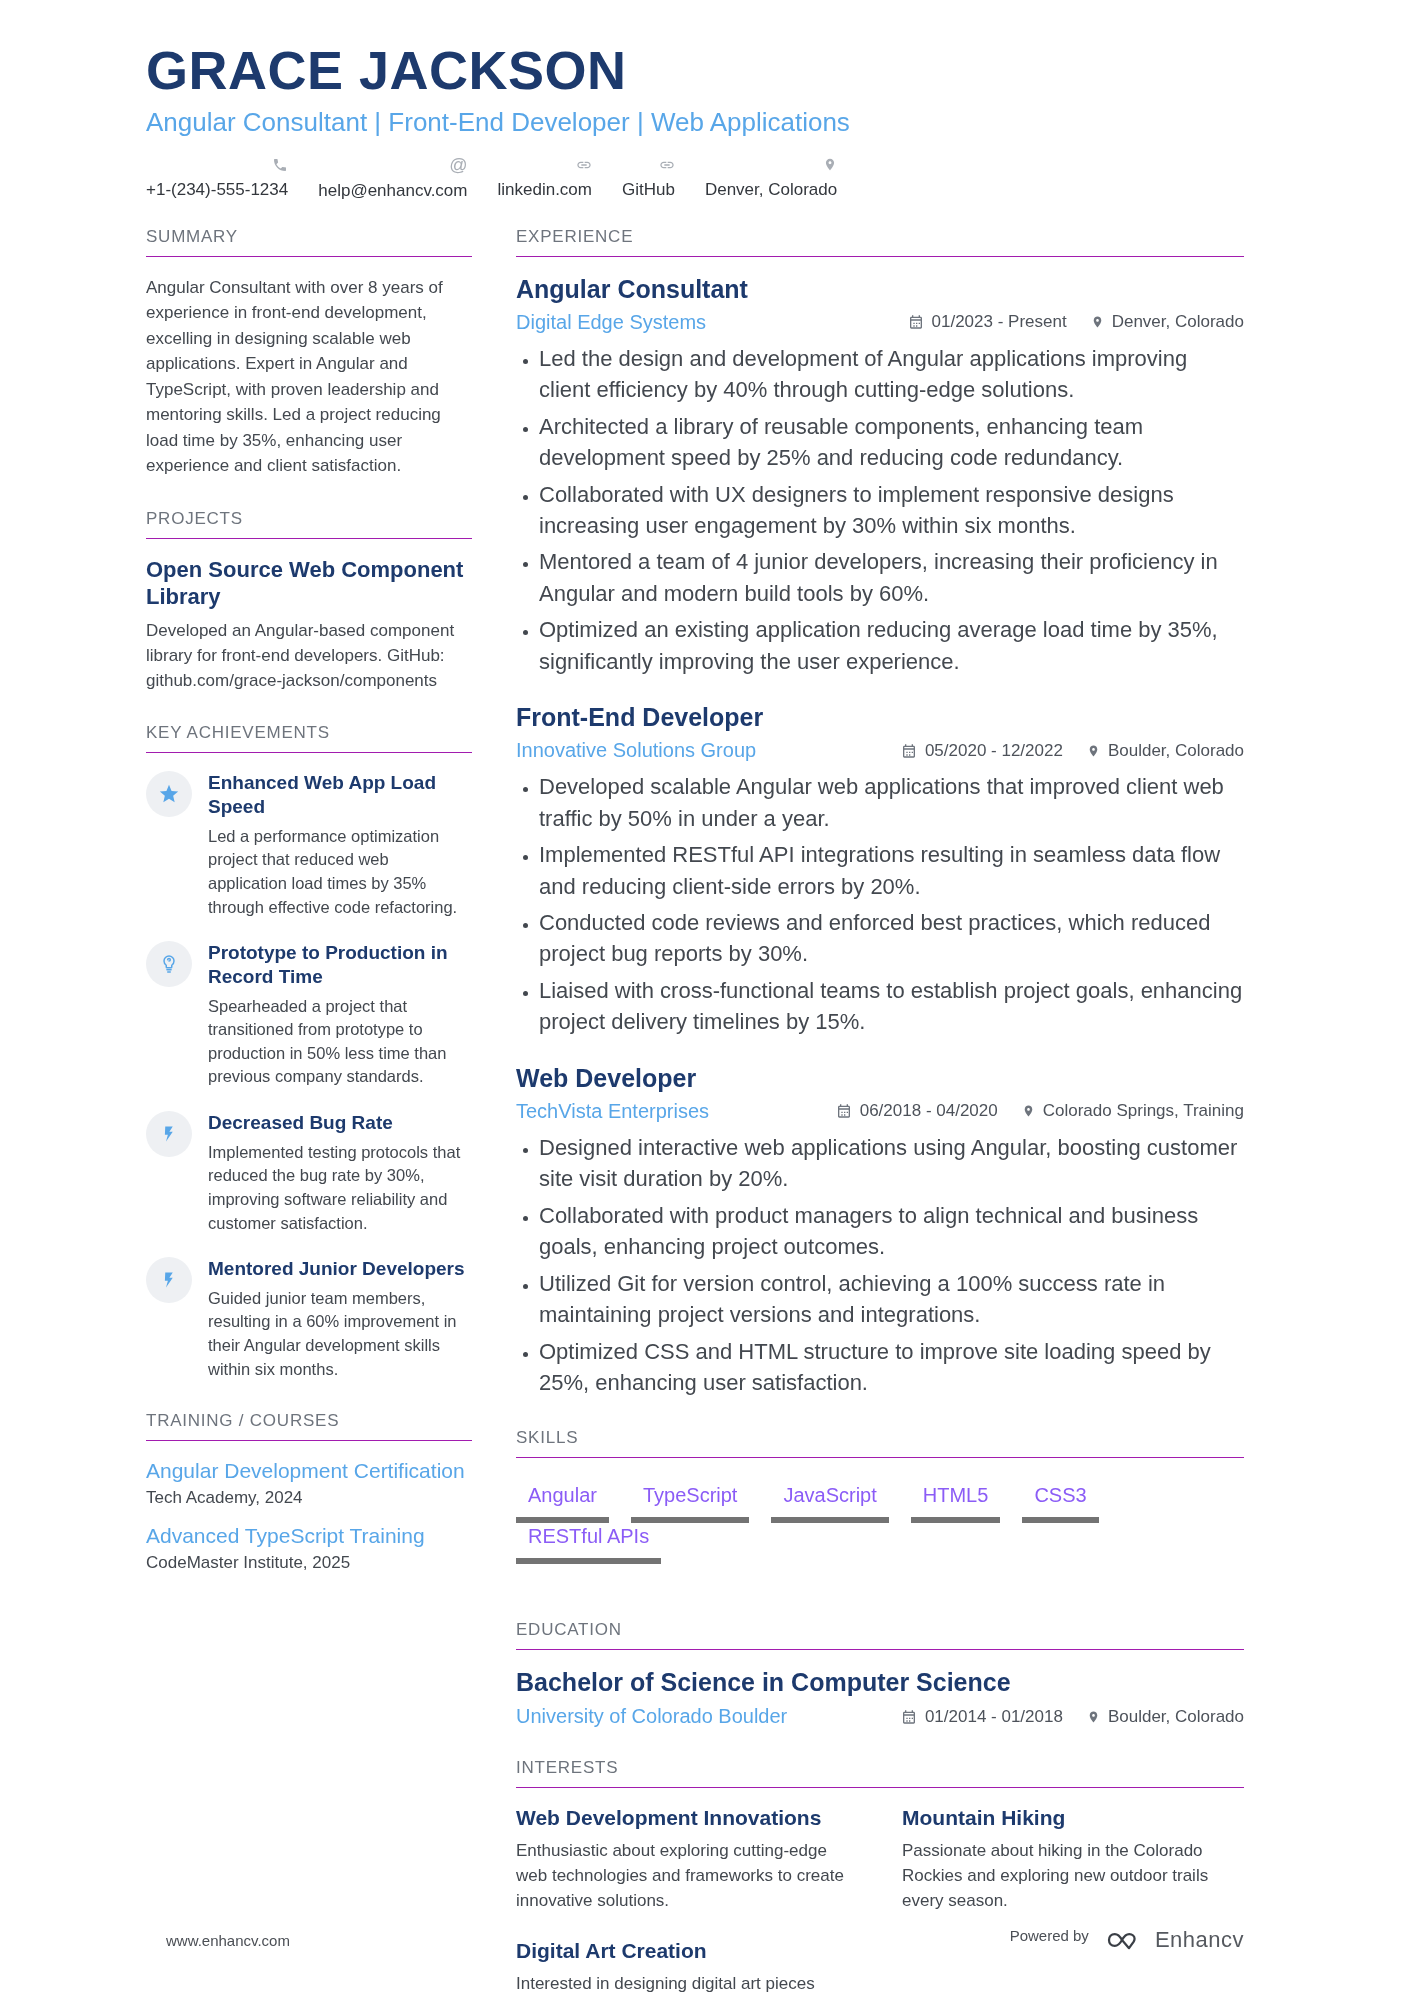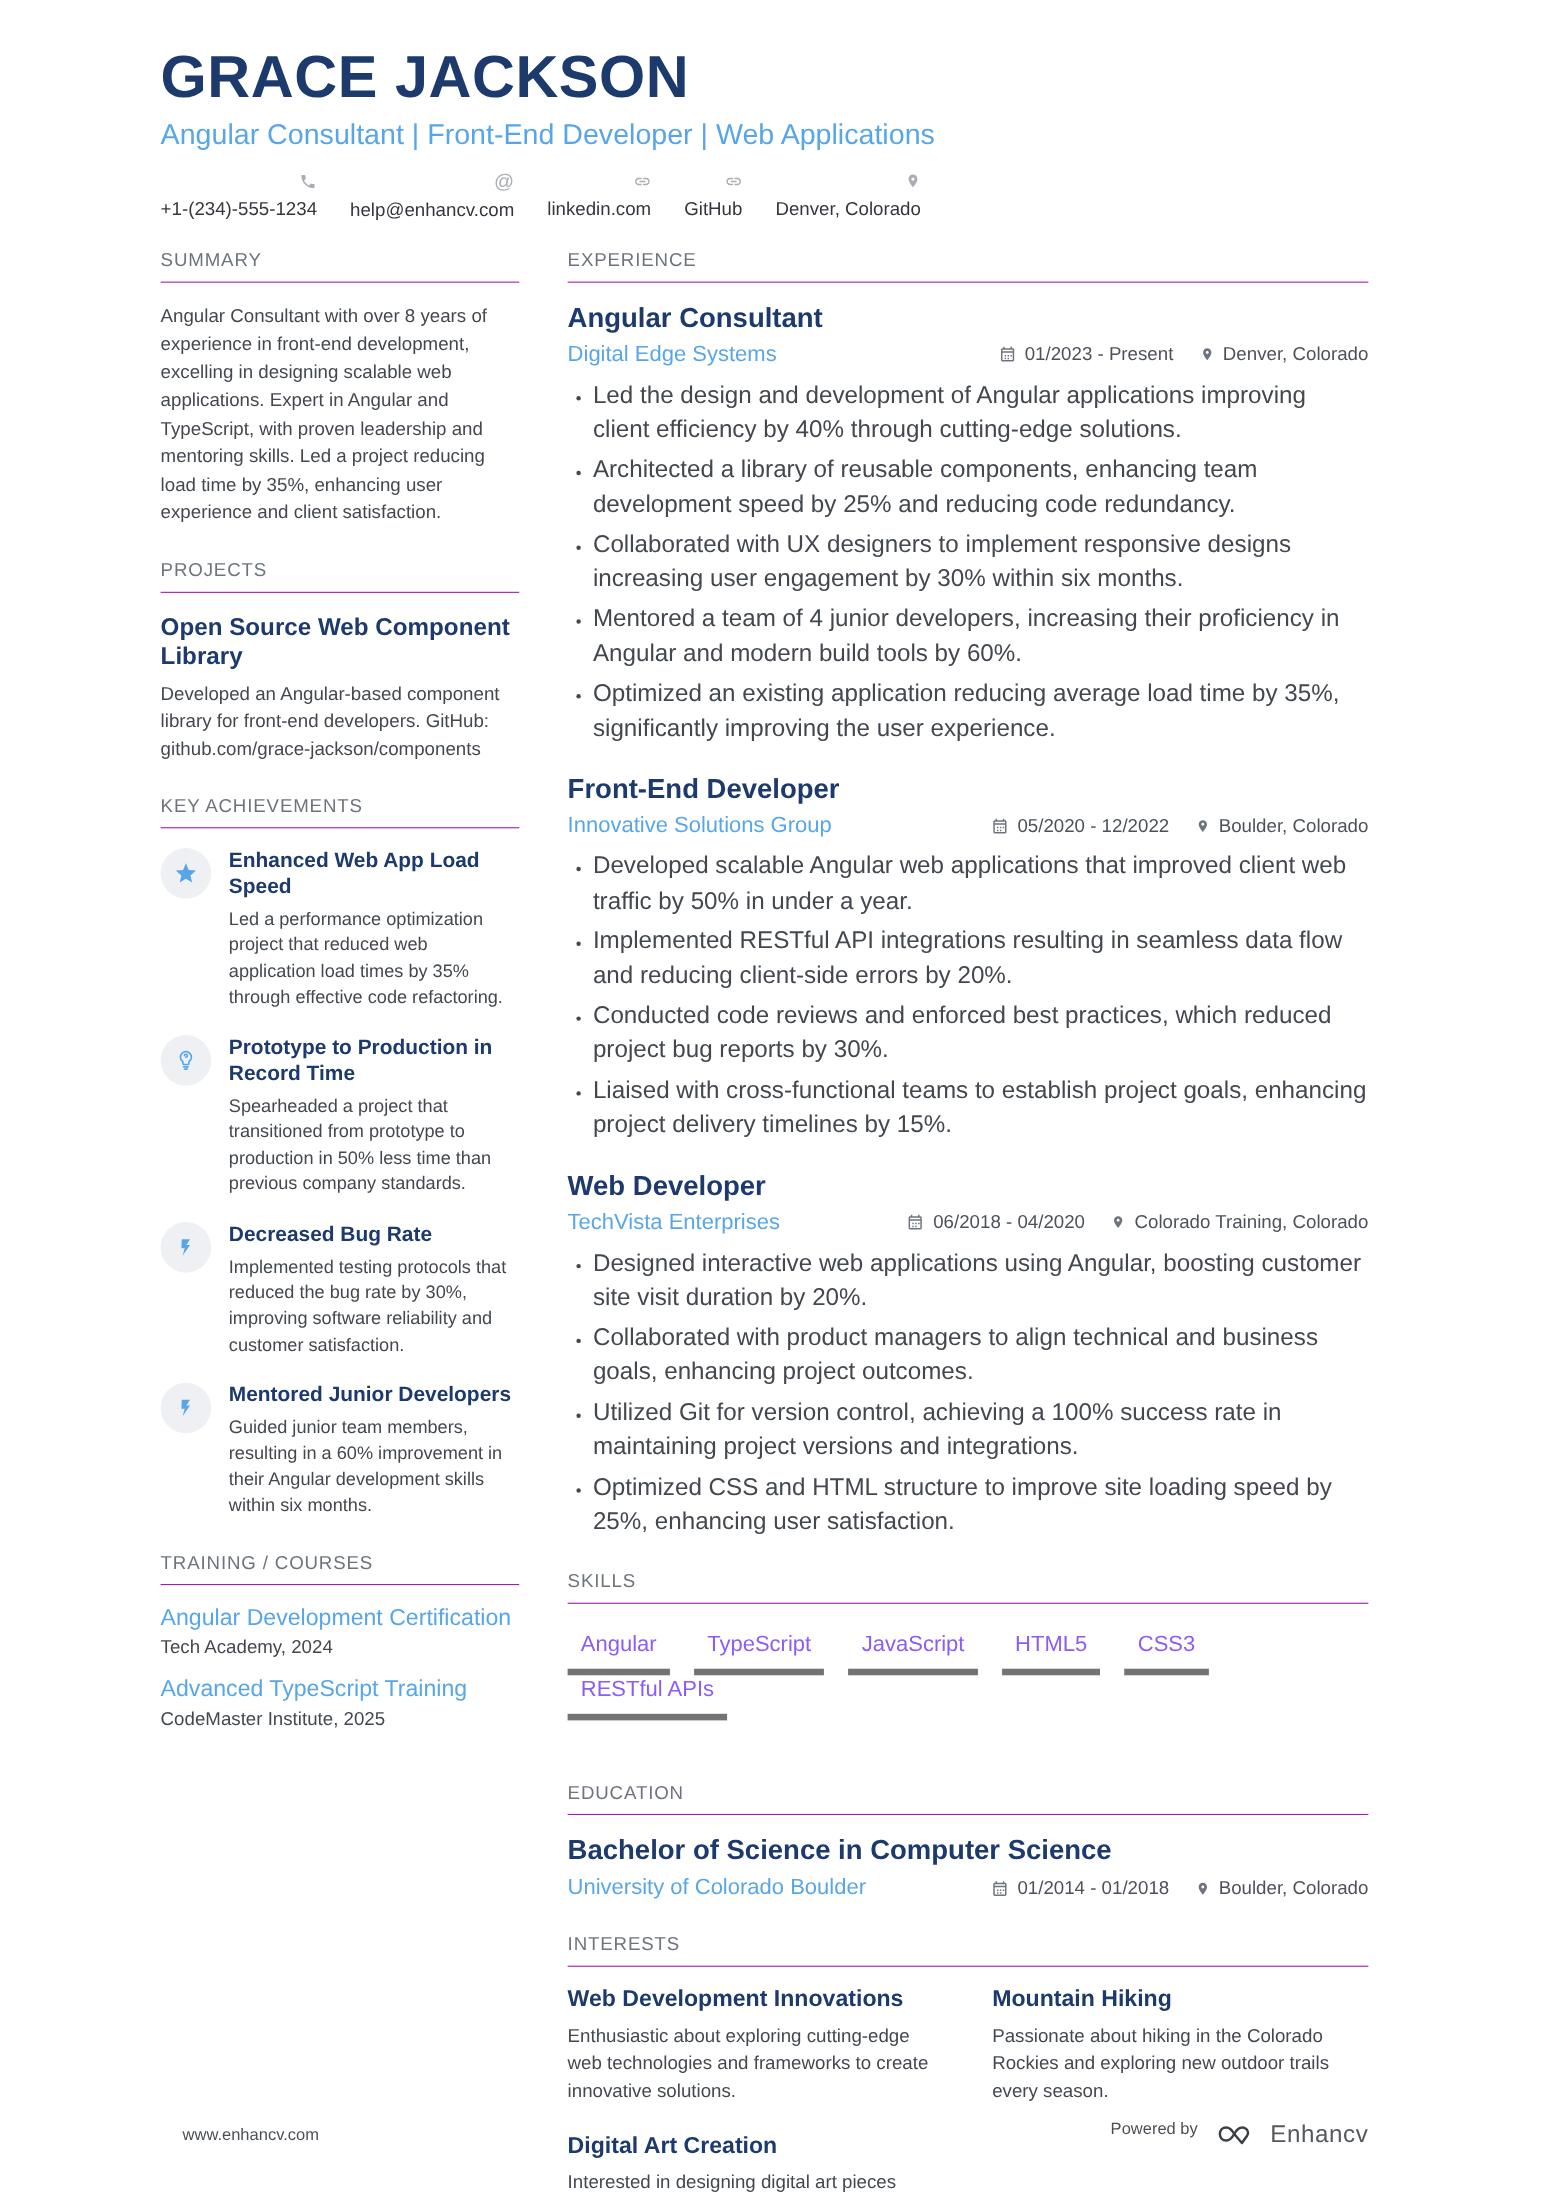--- a/index.html
+++ b/index.html
@@ -354,21 +354,21 @@
                     </svg>
                 </span>
                 <span>06/2018 - 04/2020</span>
               </span>
               <span class="meta-item">
                 <span class="micon">
                   <svg width="13" height="16" viewBox="0 0 24 24" fill="currentColor">
                       <path d="M12 2C8.13 2 5 5.13 5 9c0 5.25 7 13 7 13s7-7.75 7-13c0-3.87-3.13-7-7-7zm0 9.5c-1.38 0-2.5-1.12-2.5-2.5S10.62 6.5 12 6.5s2.5 1.12 2.5 2.5-1.12 2.5-2.5 2.5z"></path>
                     </svg>
                 </span>
-                <span>Colorado Training, Colorado</span>
+                <span>Colorado Springs, Training</span>
               </span>
             </span>
           </div>
           <ul class="bullets">
             <li>Designed interactive web applications using Angular, boosting customer site visit duration by 20%.</li>
             <li>Collaborated with product managers to align technical and business goals, enhancing project outcomes.</li>
             <li>Utilized Git for version control, achieving a 100% success rate in maintaining project versions and integrations.</li>
             <li>Optimized CSS and HTML structure to improve site loading speed by 25%, enhancing user satisfaction.</li>
           </ul>
         </div>

